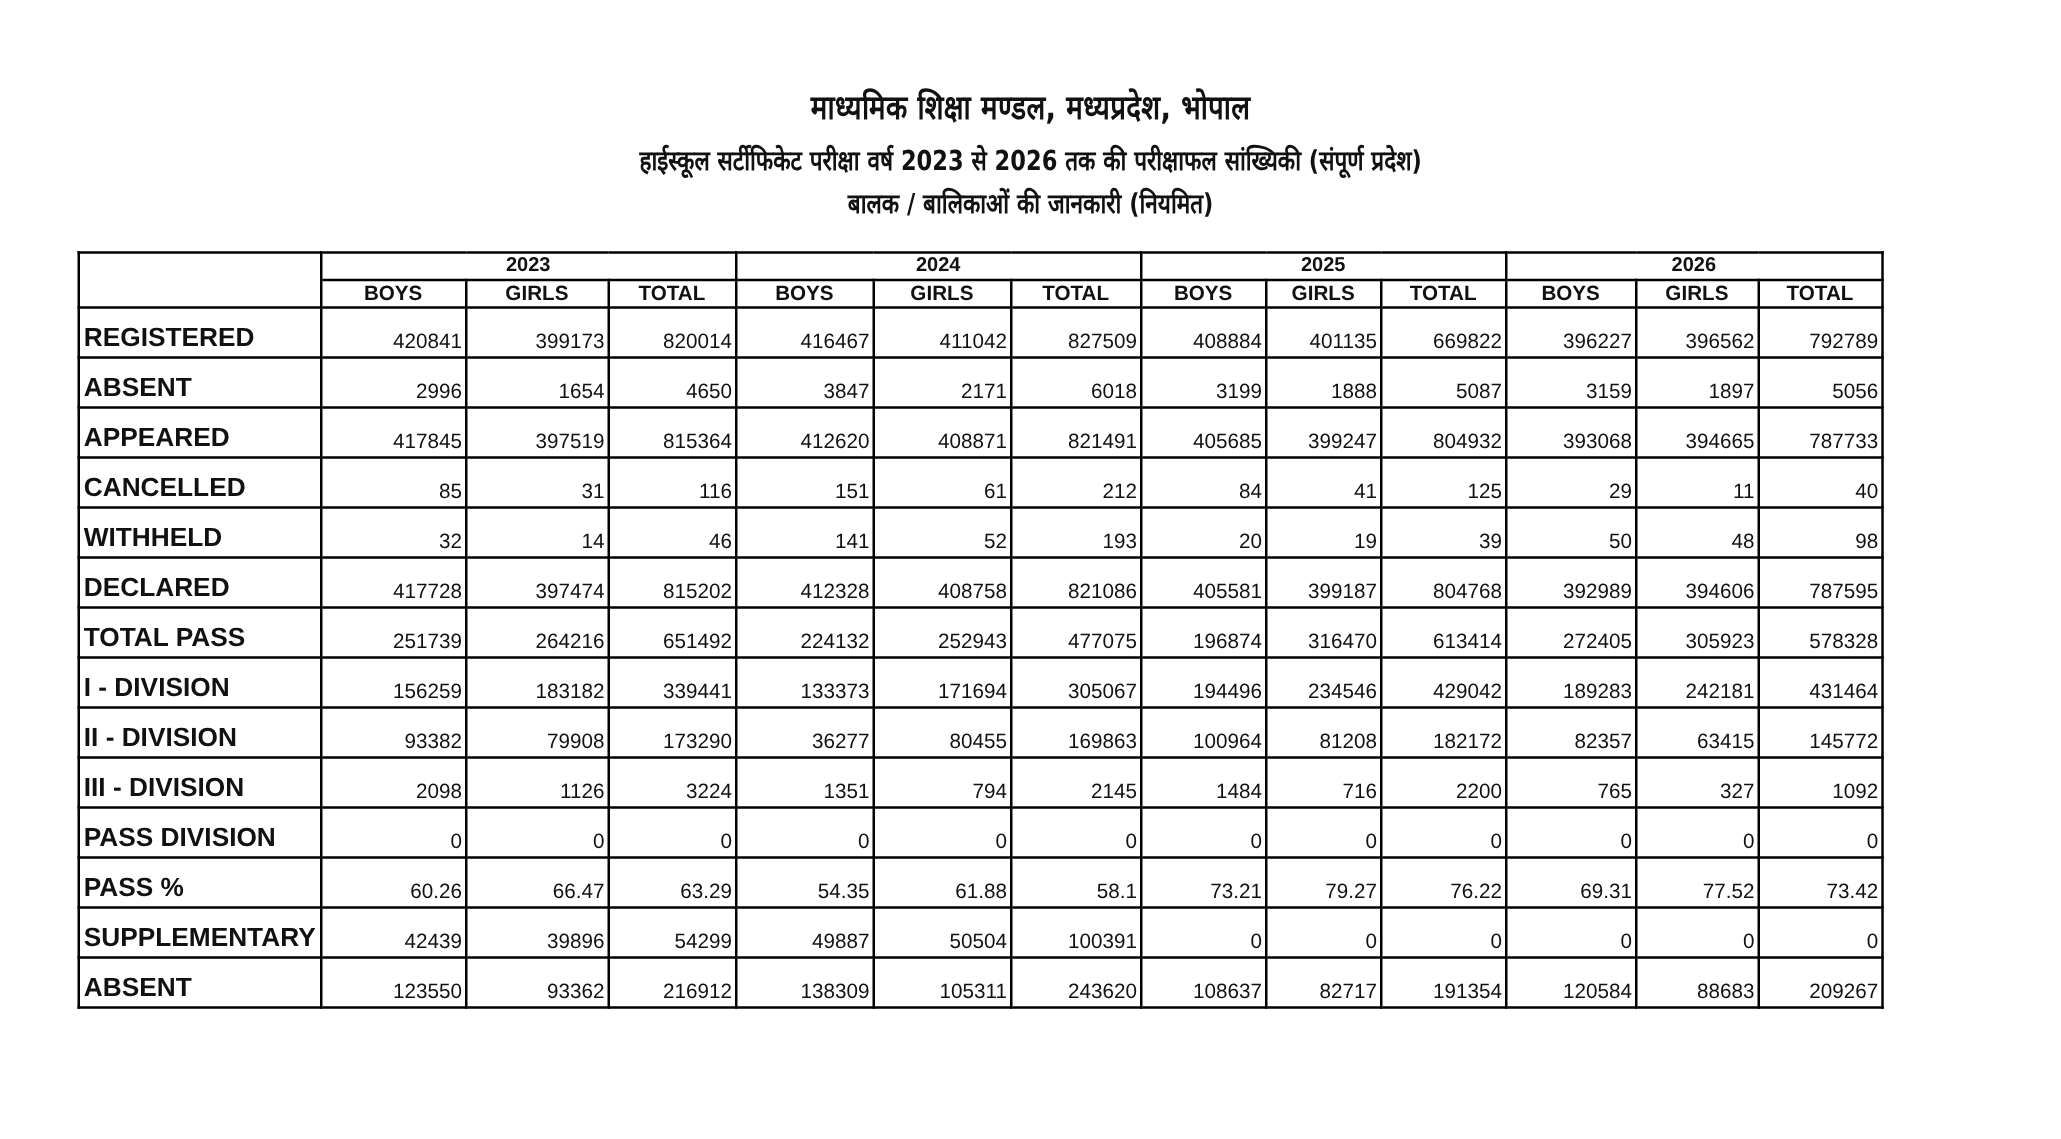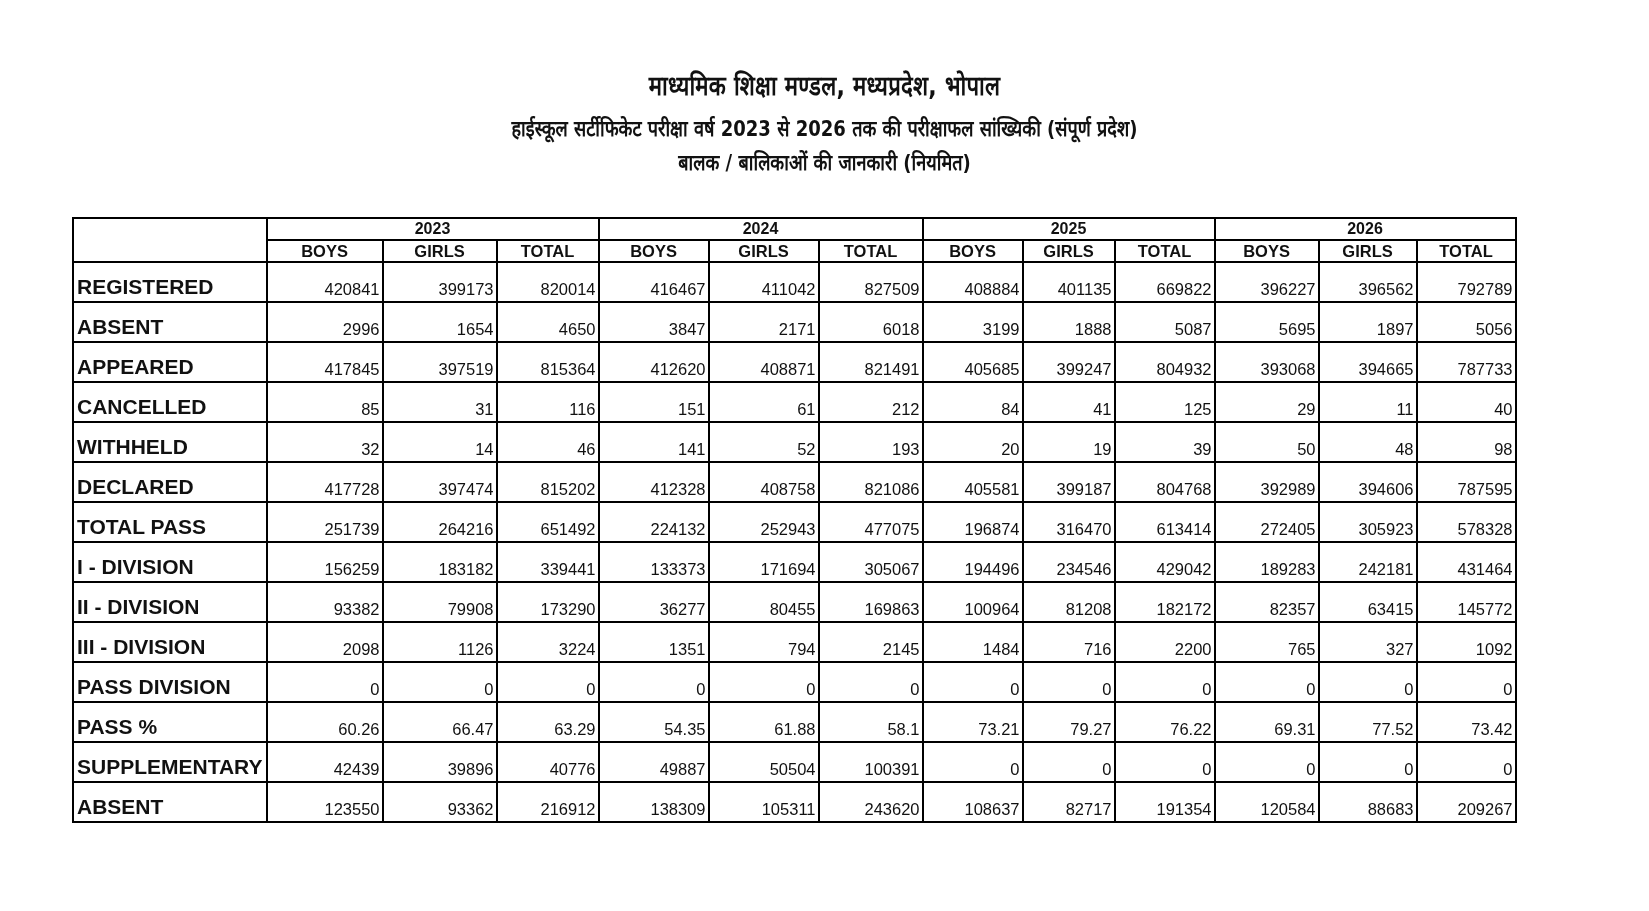--- a/index.html
+++ b/index.html
@@ -1,21 +1,21 @@
 <!DOCTYPE html>
 <html><head>
 <meta charset="utf-8">
 <style>
   html, body { margin:0; padding:0; background:#ffffff; }
   body { width:1649px; height:911px; position:relative; overflow:hidden; font-family:"Liberation Sans", sans-serif; color:#111; }
   .titles { position:absolute; left:0; width:1649px; text-align:center; }
   .t1 { top:66px; font-family:"DejaVu Sans", sans-serif; font-size:27px; font-weight:bold; letter-spacing:0.3px; transform:scaleX(0.82); }
   .t2 { top:112px; font-family:"DejaVu Sans", sans-serif; font-size:22px; font-weight:bold; transform:scaleX(0.82); }
   .t3 { top:146px; font-family:"DejaVu Sans", sans-serif; font-size:22px; font-weight:bold; transform:scaleX(0.82); }
-  table { position:absolute; left:72px; top:201px; border-collapse:collapse; table-layout:fixed;margin-top:16px; }
+  table { position:absolute; left:62px; top:201px; border-collapse:collapse; table-layout:fixed; }
   td, th { border:2px solid #000; padding:0 3px; font-size:16.5px; }
   th { font-weight:bold; text-align:center; height:20px; line-height:20px; }
   th.yr { font-size:16px; }
   td.lbl { font-weight:bold; text-align:left; vertical-align:bottom; padding-bottom:2px; font-size:21px; }
   td.num { text-align:right; vertical-align:bottom; padding-bottom:2px; padding-right:2px; }
   tr.drow td { height:36px; }
 </style>
 </head>
 <body>
 
@@ -82,21 +82,21 @@
         <td class="lbl">ABSENT</td>
         <td class="num">2996</td>
         <td class="num">1654</td>
         <td class="num">4650</td>
         <td class="num">3847</td>
         <td class="num">2171</td>
         <td class="num">6018</td>
         <td class="num">3199</td>
         <td class="num">1888</td>
         <td class="num">5087</td>
-        <td class="num">5695</td>
+        <td class="num">3159</td>
         <td class="num">1897</td>
         <td class="num">5056</td>
       </tr>
       <tr class="drow">
         <td class="lbl">APPEARED</td>
         <td class="num">417845</td>
         <td class="num">397519</td>
         <td class="num">815364</td>
         <td class="num">412620</td>
         <td class="num">408871</td>
@@ -240,21 +240,21 @@
         <td class="num">79.27</td>
         <td class="num">76.22</td>
         <td class="num">69.31</td>
         <td class="num">77.52</td>
         <td class="num">73.42</td>
       </tr>
       <tr class="drow">
         <td class="lbl">SUPPLEMENTARY</td>
         <td class="num">42439</td>
         <td class="num">39896</td>
-        <td class="num">40776</td>
+        <td class="num">54299</td>
         <td class="num">49887</td>
         <td class="num">50504</td>
         <td class="num">100391</td>
         <td class="num">0</td>
         <td class="num">0</td>
         <td class="num">0</td>
         <td class="num">0</td>
         <td class="num">0</td>
         <td class="num">0</td>
       </tr>

